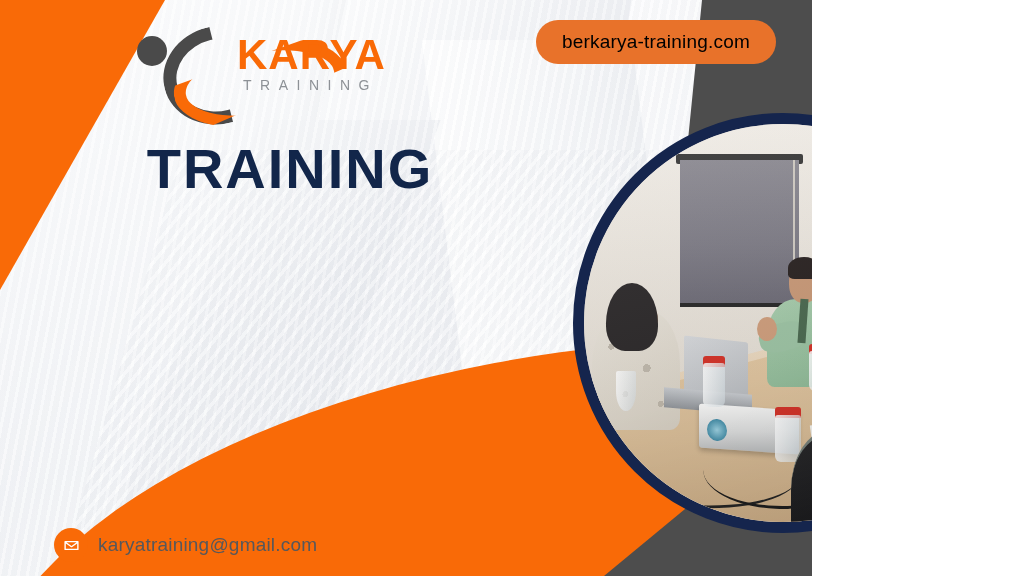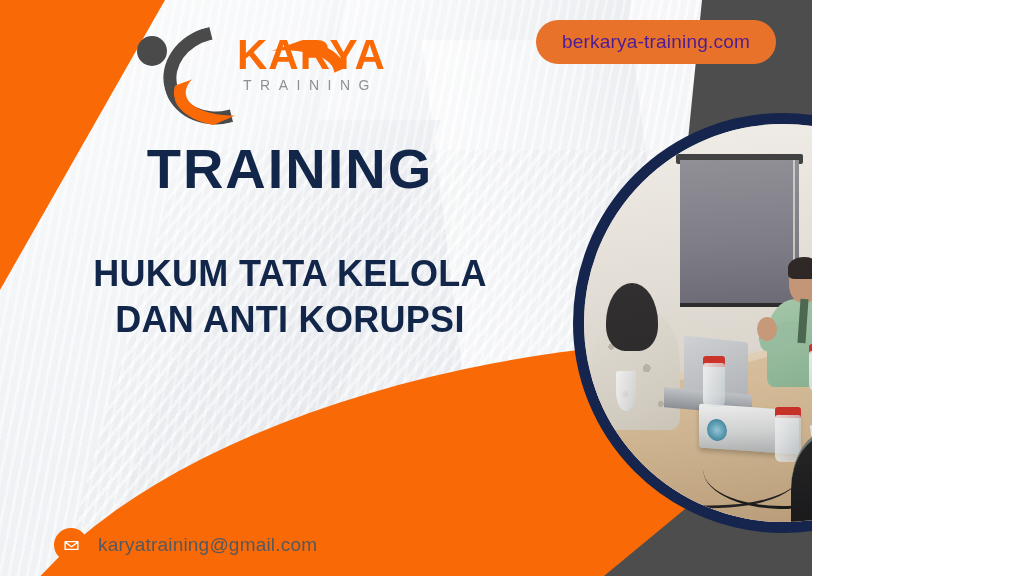--- a/index.html
+++ b/index.html
@@ -150,21 +150,21 @@
   .logo-training {
     position: absolute; left: 110px; top: 60px;
     font-size: 14px; font-weight: 400; letter-spacing: 8.5px;
     color: #8d9196; line-height: 1;
   }
 
   
   .url-pill {
     position: absolute; right: 36px; top: 20px;
     background: #E8722A;
-    color: #4c1d95;
+    color: #000000;
     font-size: 19px;
     padding: 11px 26px;
     border-radius: 30px;
     letter-spacing: .2px;
   }
 
   
   .headline-wrap {
     position: absolute;
     left: 0; top: 140px; width: 580px;
@@ -452,24 +452,20 @@
     <span class="logo-swoosh-gray"></span>
     <span class="logo-swoosh-orange"></span>
     <span class="logo-karya">KARYA</span>
     <span class="logo-training">TRAINING</span>
   </div>
 
   <div class="url-pill">berkarya-training.com</div>
 
   <div class="headline-wrap">
     <div class="h-title">TRAINING</div>
-    <div class="h-sub">
-      <div>HUKUM TATA KELOLA</div>
-      <div>DAN ANTI KORUPSI</div>
-    </div>
   </div>
 
   <div class="photo-circle">
     <div class="ph ph-wall-back"></div>
     <div class="ph ph-wall-right"></div>
     <div class="ph ph-wall-dark"></div>
     <div class="ph ph-light"></div>
     <div class="ph ph-screen-roll"></div>
     <div class="ph ph-screen"></div>
     <div class="ph ph-cord"></div>

